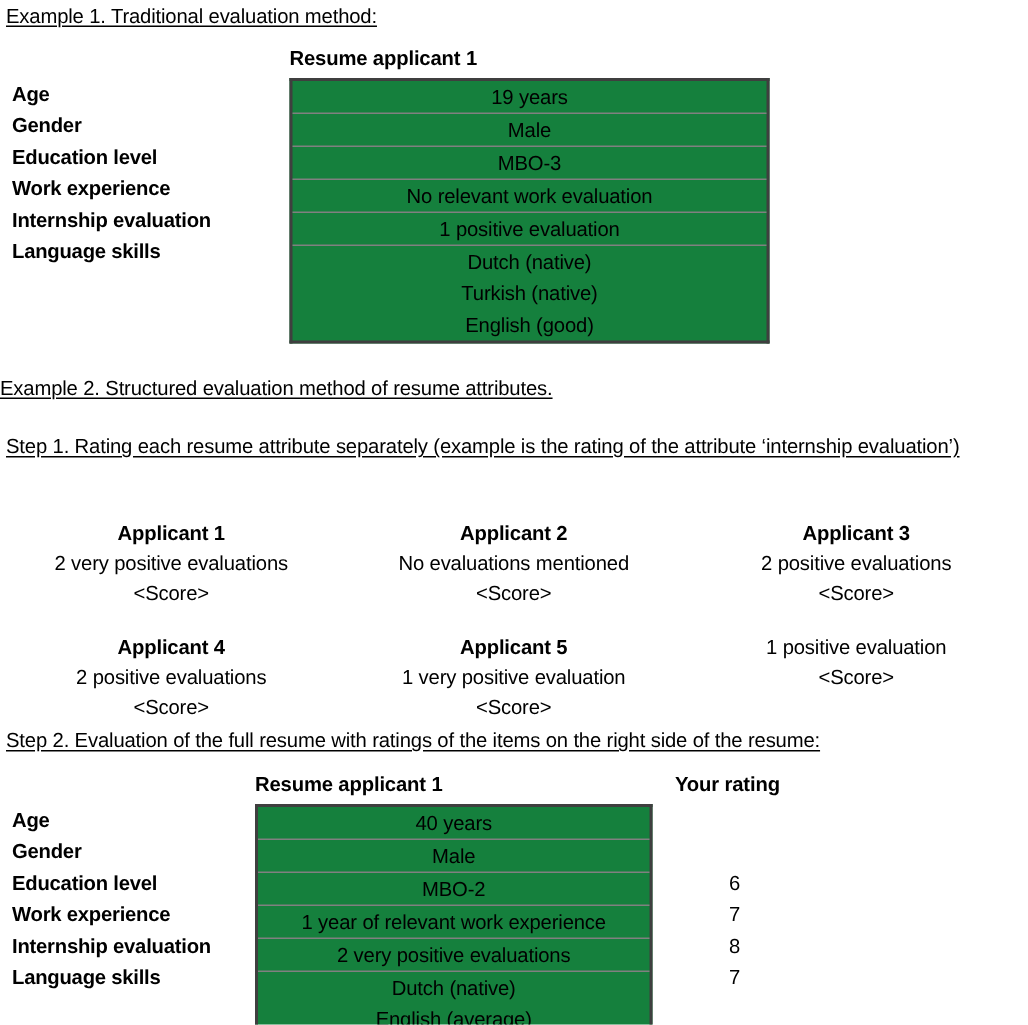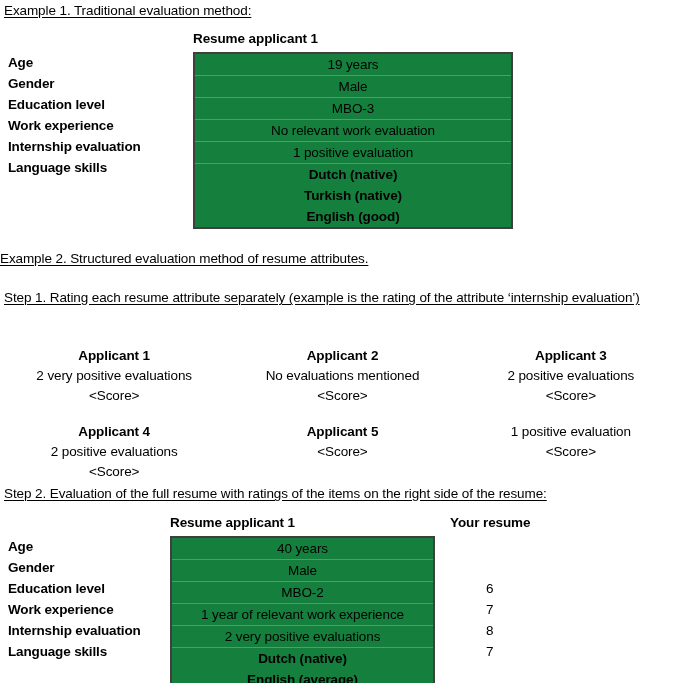--- a/index.html
+++ b/index.html
@@ -94,21 +94,20 @@
     border-bottom: 2px solid #3f3f3f;
   }
   table.resume td.multi {
     padding: 0;
     line-height: 21px;
     height: auto;
   }
   table.resume td.multi div {
     height: 21px;
     line-height: 21px;
-    font-weight: bold;
   }
 
   
   .rating-head {
     position: absolute;
     font-size: 13.5px;
     font-weight: bold;
     letter-spacing: -0.1px;
     white-space: nowrap;
   }
@@ -212,33 +211,34 @@
   </div>
 
   <div class="applicant-grid" style="top:422px;">
     <div class="applicant-cell">
       <div class="name">Applicant 4</div>
       <div class="desc">2 positive evaluations</div>
       <div class="score">&lt;Score&gt;</div>
     </div>
     <div class="applicant-cell">
       <div class="name">Applicant 5</div>
+      <div class="desc">1 very positive evaluation</div>
       <div class="score">&lt;Score&gt;</div>
     </div>
     <div class="applicant-cell">
       <div class="desc">1 positive evaluation</div>
       <div class="score">&lt;Score&gt;</div>
     </div>
   </div>
 
   <div class="heading" style="left:4px; top:485px;">Step 2. Evaluation of the full resume with ratings of the items on the right side of the resume:</div>
 
   <div class="tbl-title" style="left:170px; top:515px; width:265px;">Resume applicant 1</div>
 
-  <div class="rating-head" style="left:450px; top:515px;">Your resume</div>
+  <div class="rating-head" style="left:450px; top:515px;">Your rating</div>
 
   <div class="labels" style="top:536px;">
     <div class="lbl">Age</div>
     <div class="lbl">Gender</div>
     <div class="lbl">Education level</div>
     <div class="lbl">Work experience</div>
     <div class="lbl">Internship evaluation</div>
     <div class="lbl">Language skills</div>
   </div>
 

